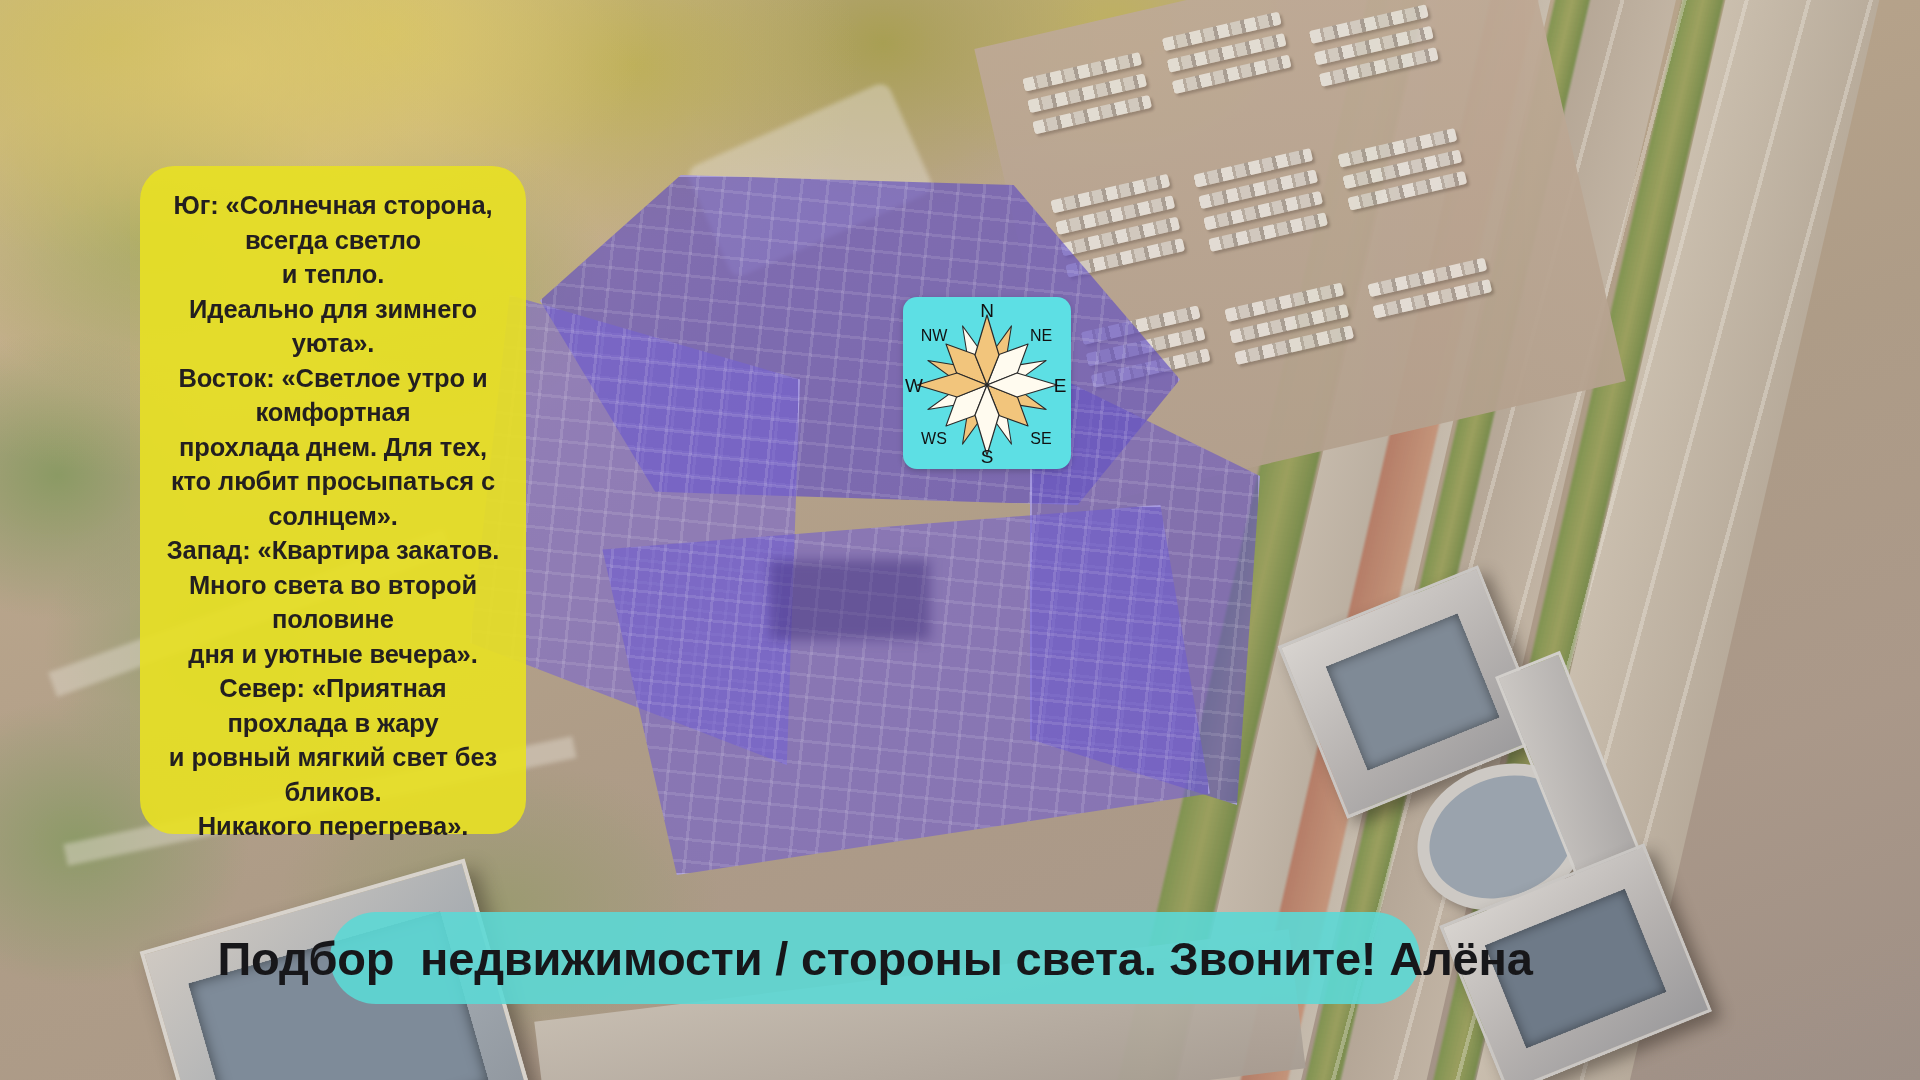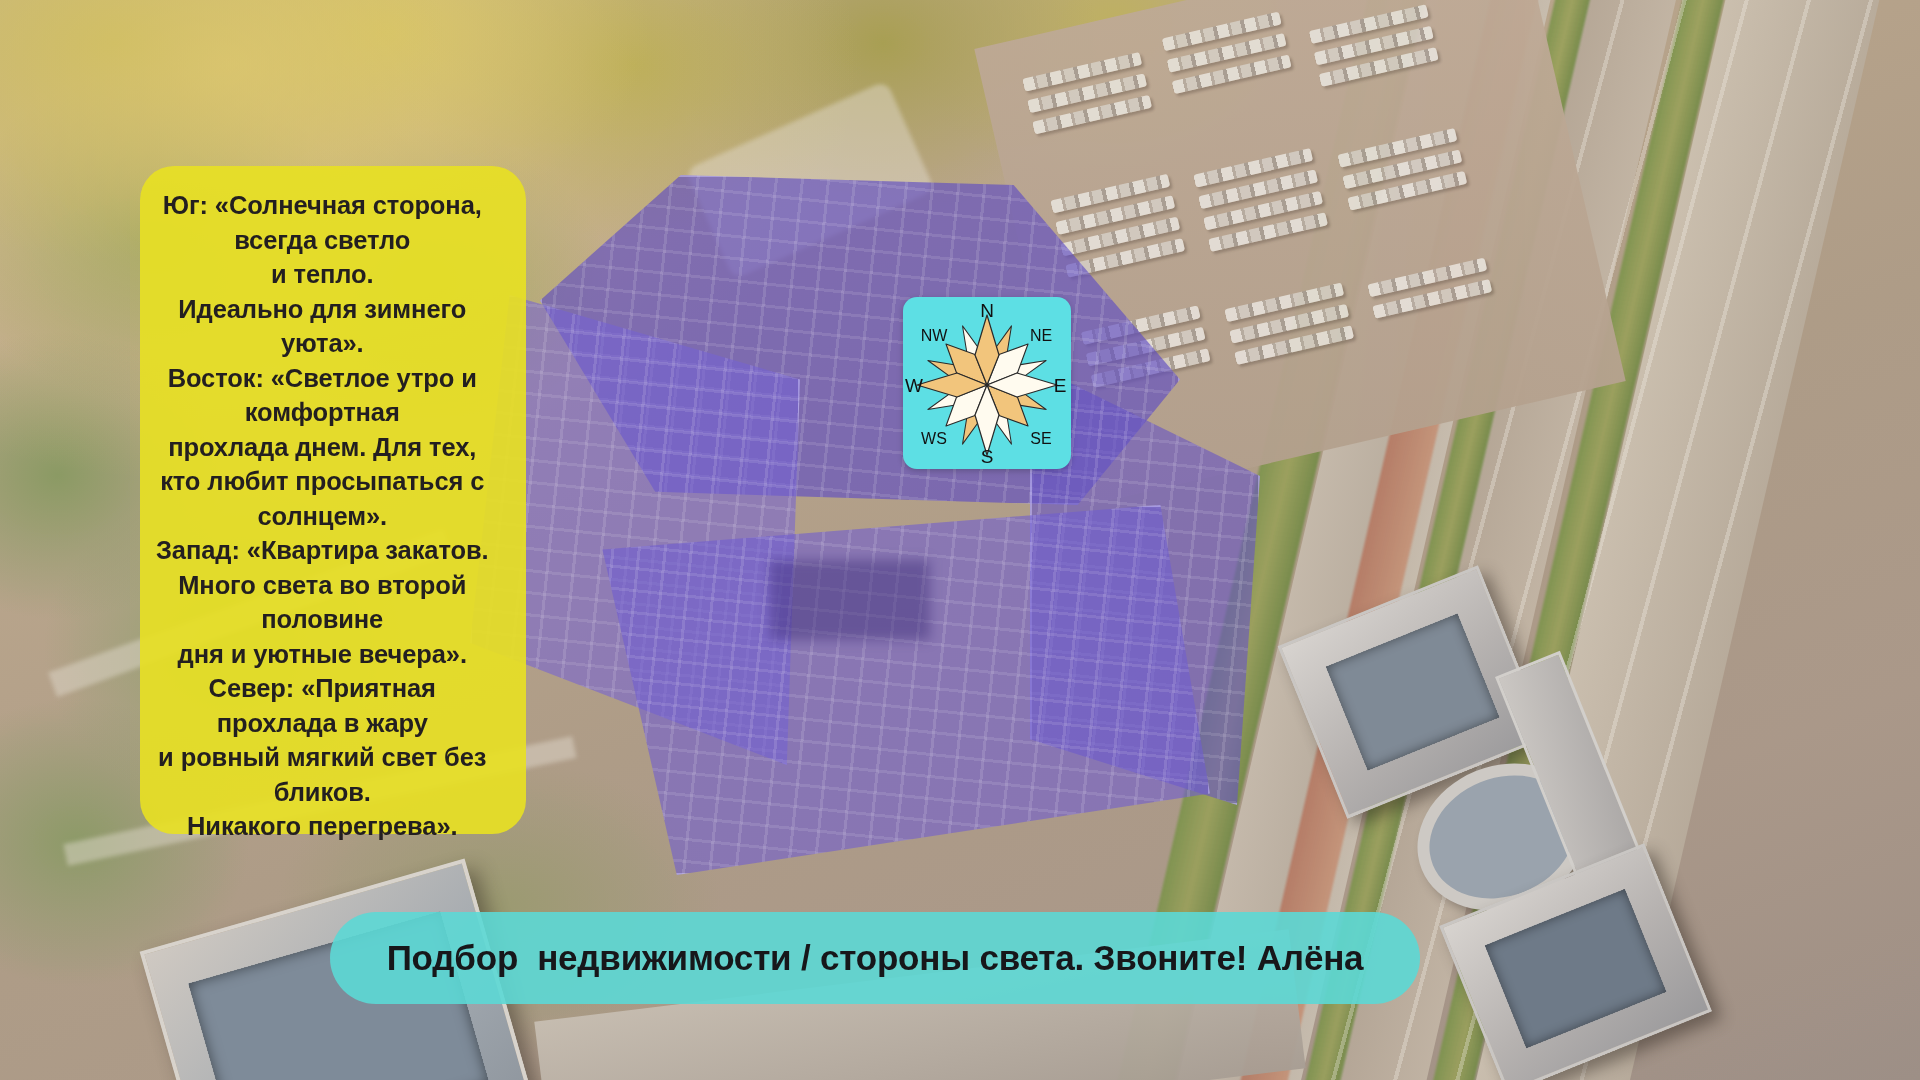--- a/index.html
+++ b/index.html
@@ -205,20 +205,21 @@
   .yellow-card {
     position: absolute;
     left: 140px; top: 166px;
     width: 386px; height: 668px;
     background: rgba(231,224,36,0.92);
     border-radius: 34px;
     box-sizing: border-box;
     padding: 22px 16px;
     display: flex;
     align-items: flex-start;
+    justify-content: center;
   }
   .yellow-card p {
     margin: 0;
     text-align: center;
     color: #231f20;
     font-weight: bold;
     font-size: 25.5px;
     line-height: 34.5px;
     letter-spacing: -0.1px;
     white-space: pre-line;
@@ -244,21 +245,21 @@
     width: 1090px; height: 92px;
     background: rgba(92,216,213,0.90);
     border-radius: 46px;
     display: flex;
     align-items: center;
     justify-content: center;
   }
   .banner span {
     color: #17171a;
     font-weight: bold;
-    font-size: 35px;
+    font-size: 47px;
     letter-spacing: -0.2px;
     white-space: pre;
   }
 </style>
 </head>
 <body>
 
 <div id="stage">
 
   <div class="photo"></div>

